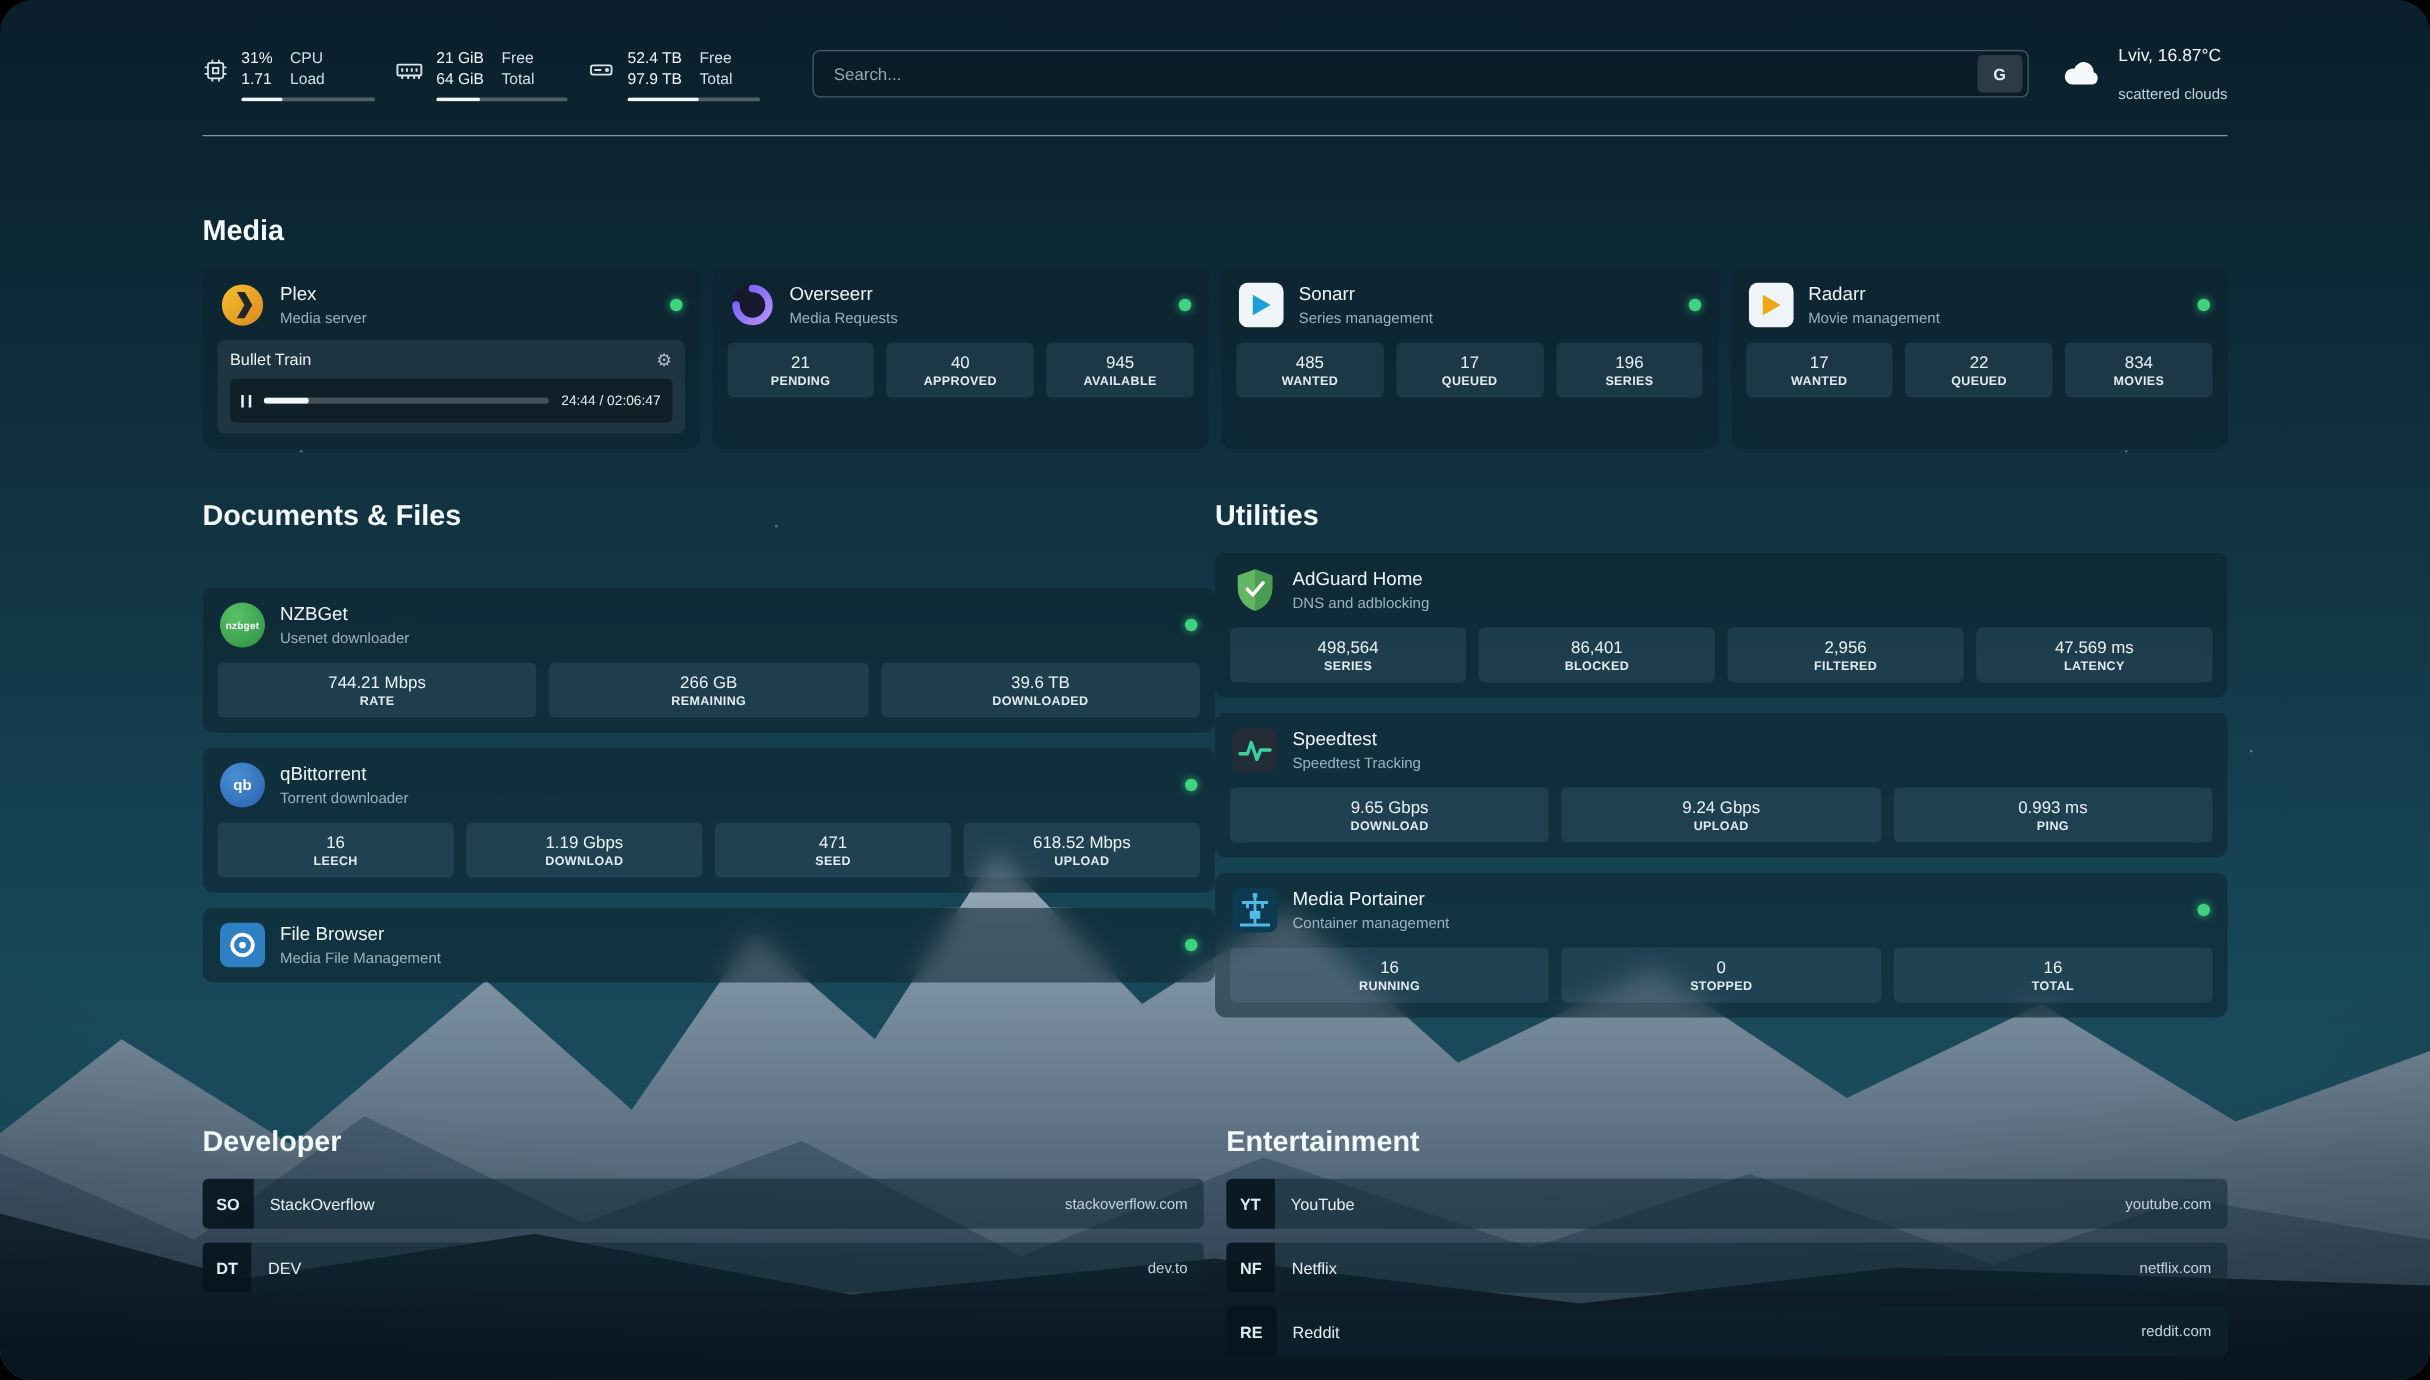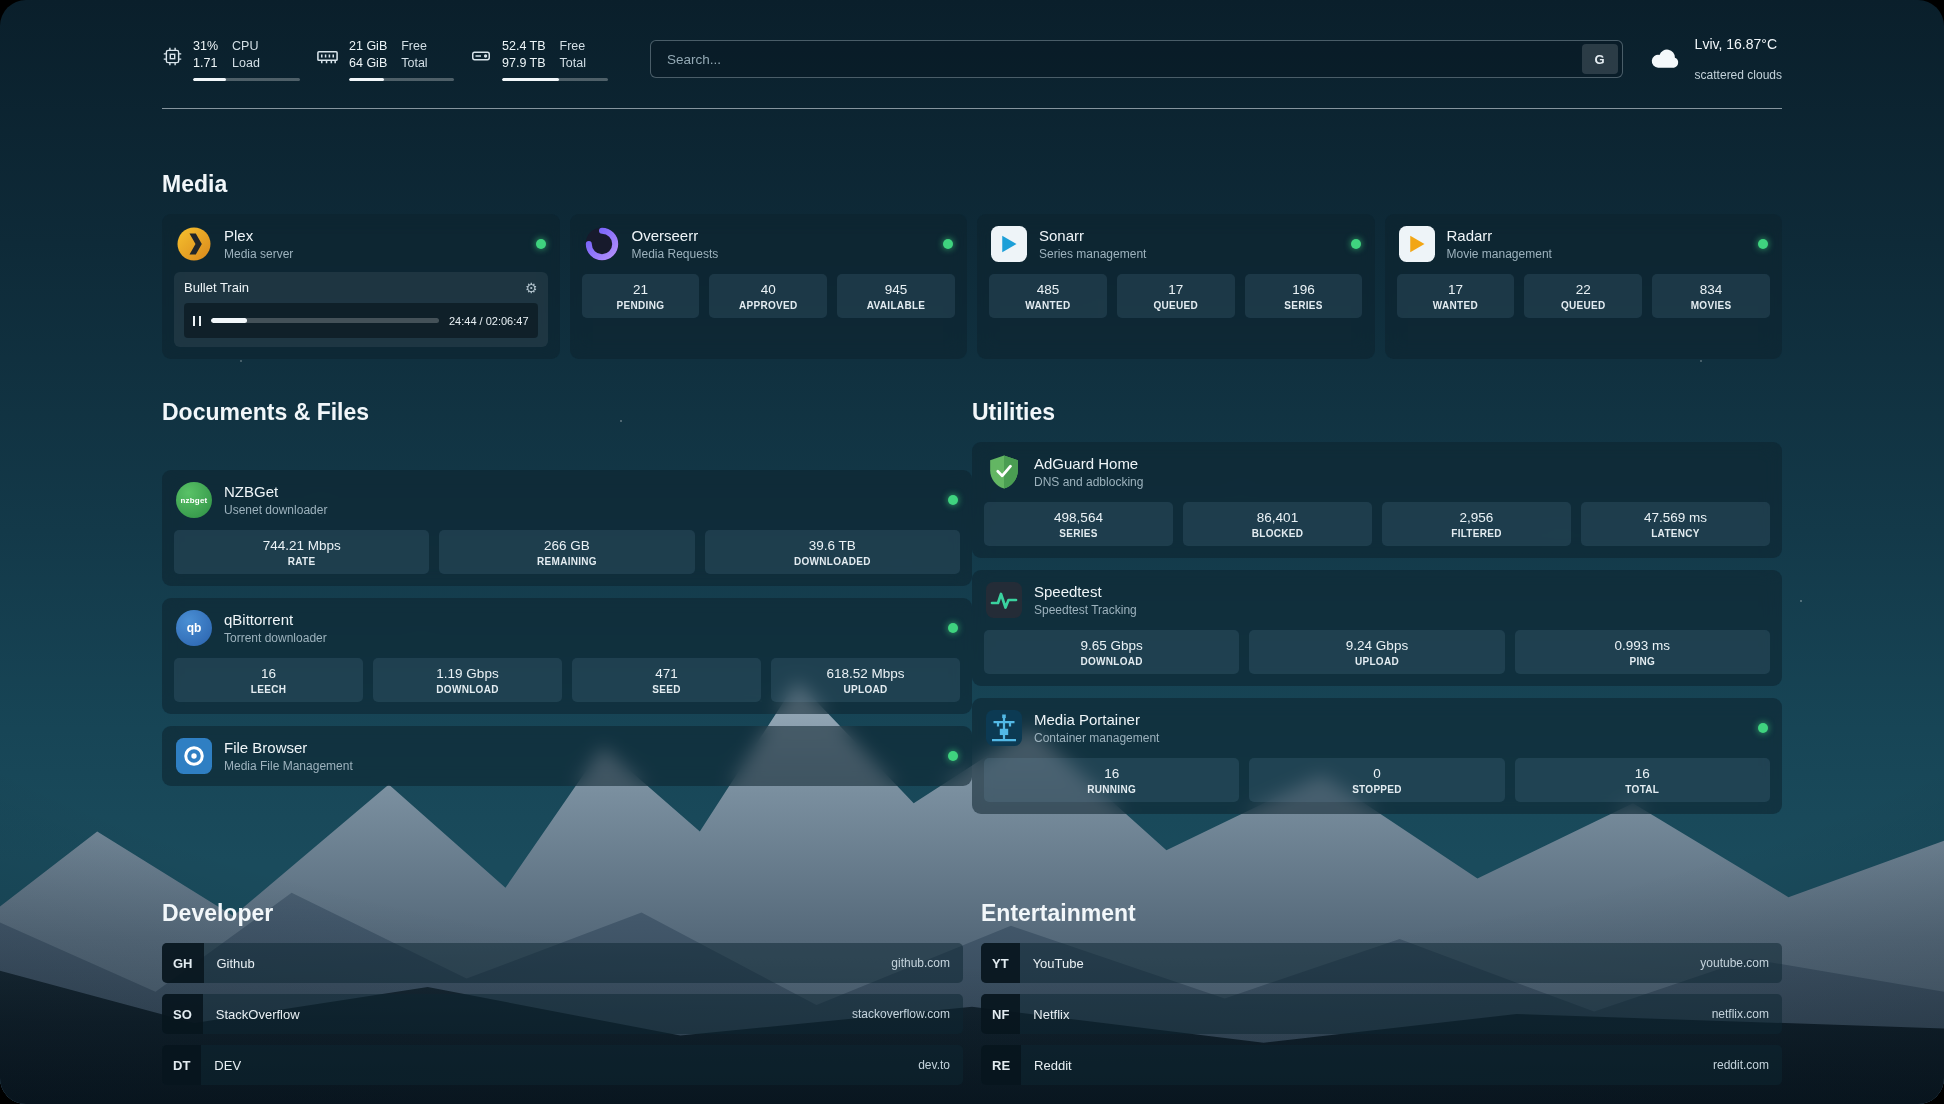--- a/index.html
+++ b/index.html
@@ -512,25 +512,20 @@
               </div>
           </div>
         </div>
       </div>
     </div>
 
     <div class="bottom">
       <div class="bm-col">
         <h2 class="sec">Developer</h2>
         <div class="bm-row">
-          <span class="bm-abbr">GH</span>
-          <span class="bm-name">Github</span>
-          <span class="bm-url">github.com</span>
-        </div>
-        <div class="bm-row">
           <span class="bm-abbr">SO</span>
           <span class="bm-name">StackOverflow</span>
           <span class="bm-url">stackoverflow.com</span>
         </div>
         <div class="bm-row">
           <span class="bm-abbr">DT</span>
           <span class="bm-name">DEV</span>
           <span class="bm-url">dev.to</span>
         </div>
       </div>

